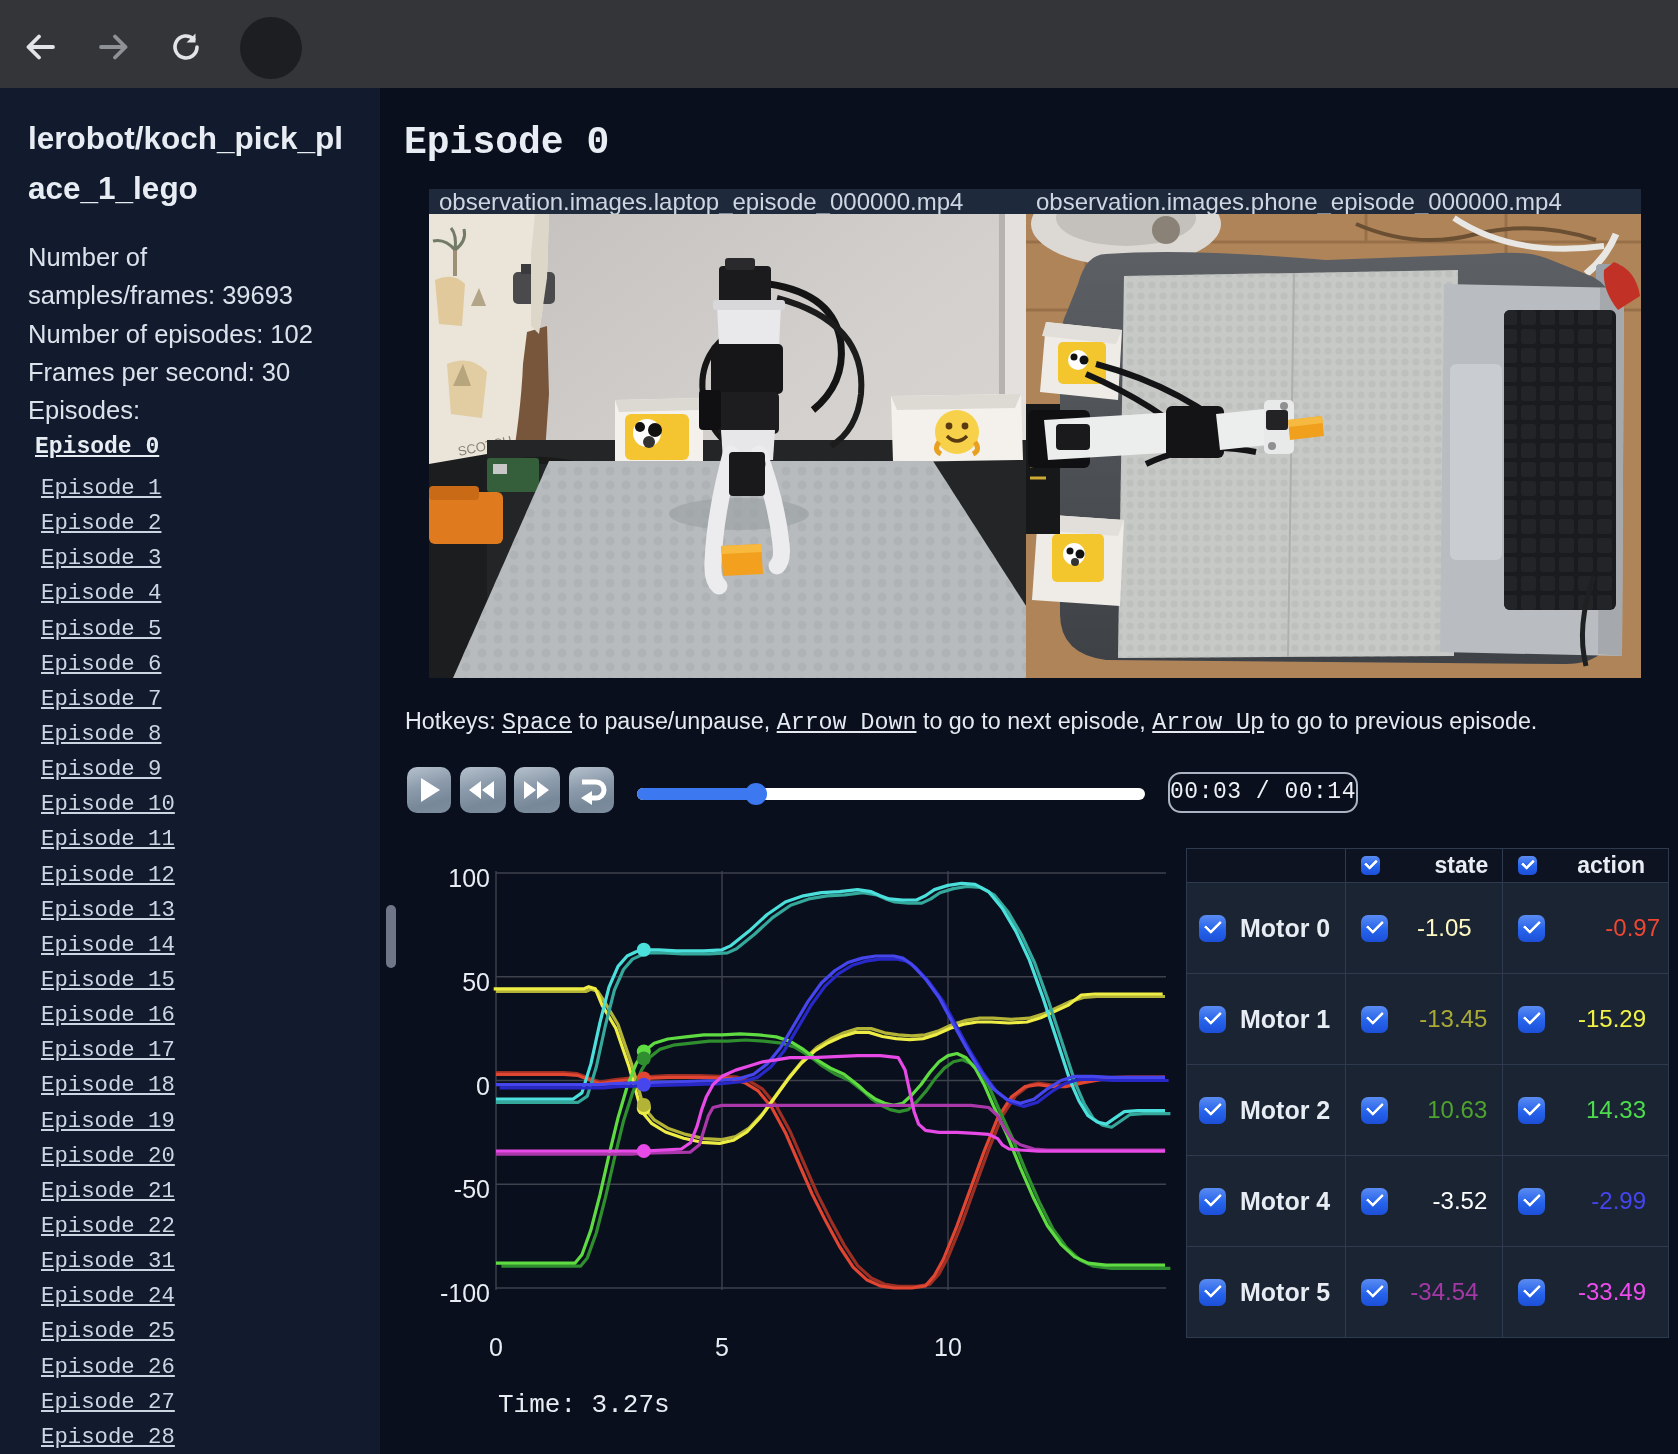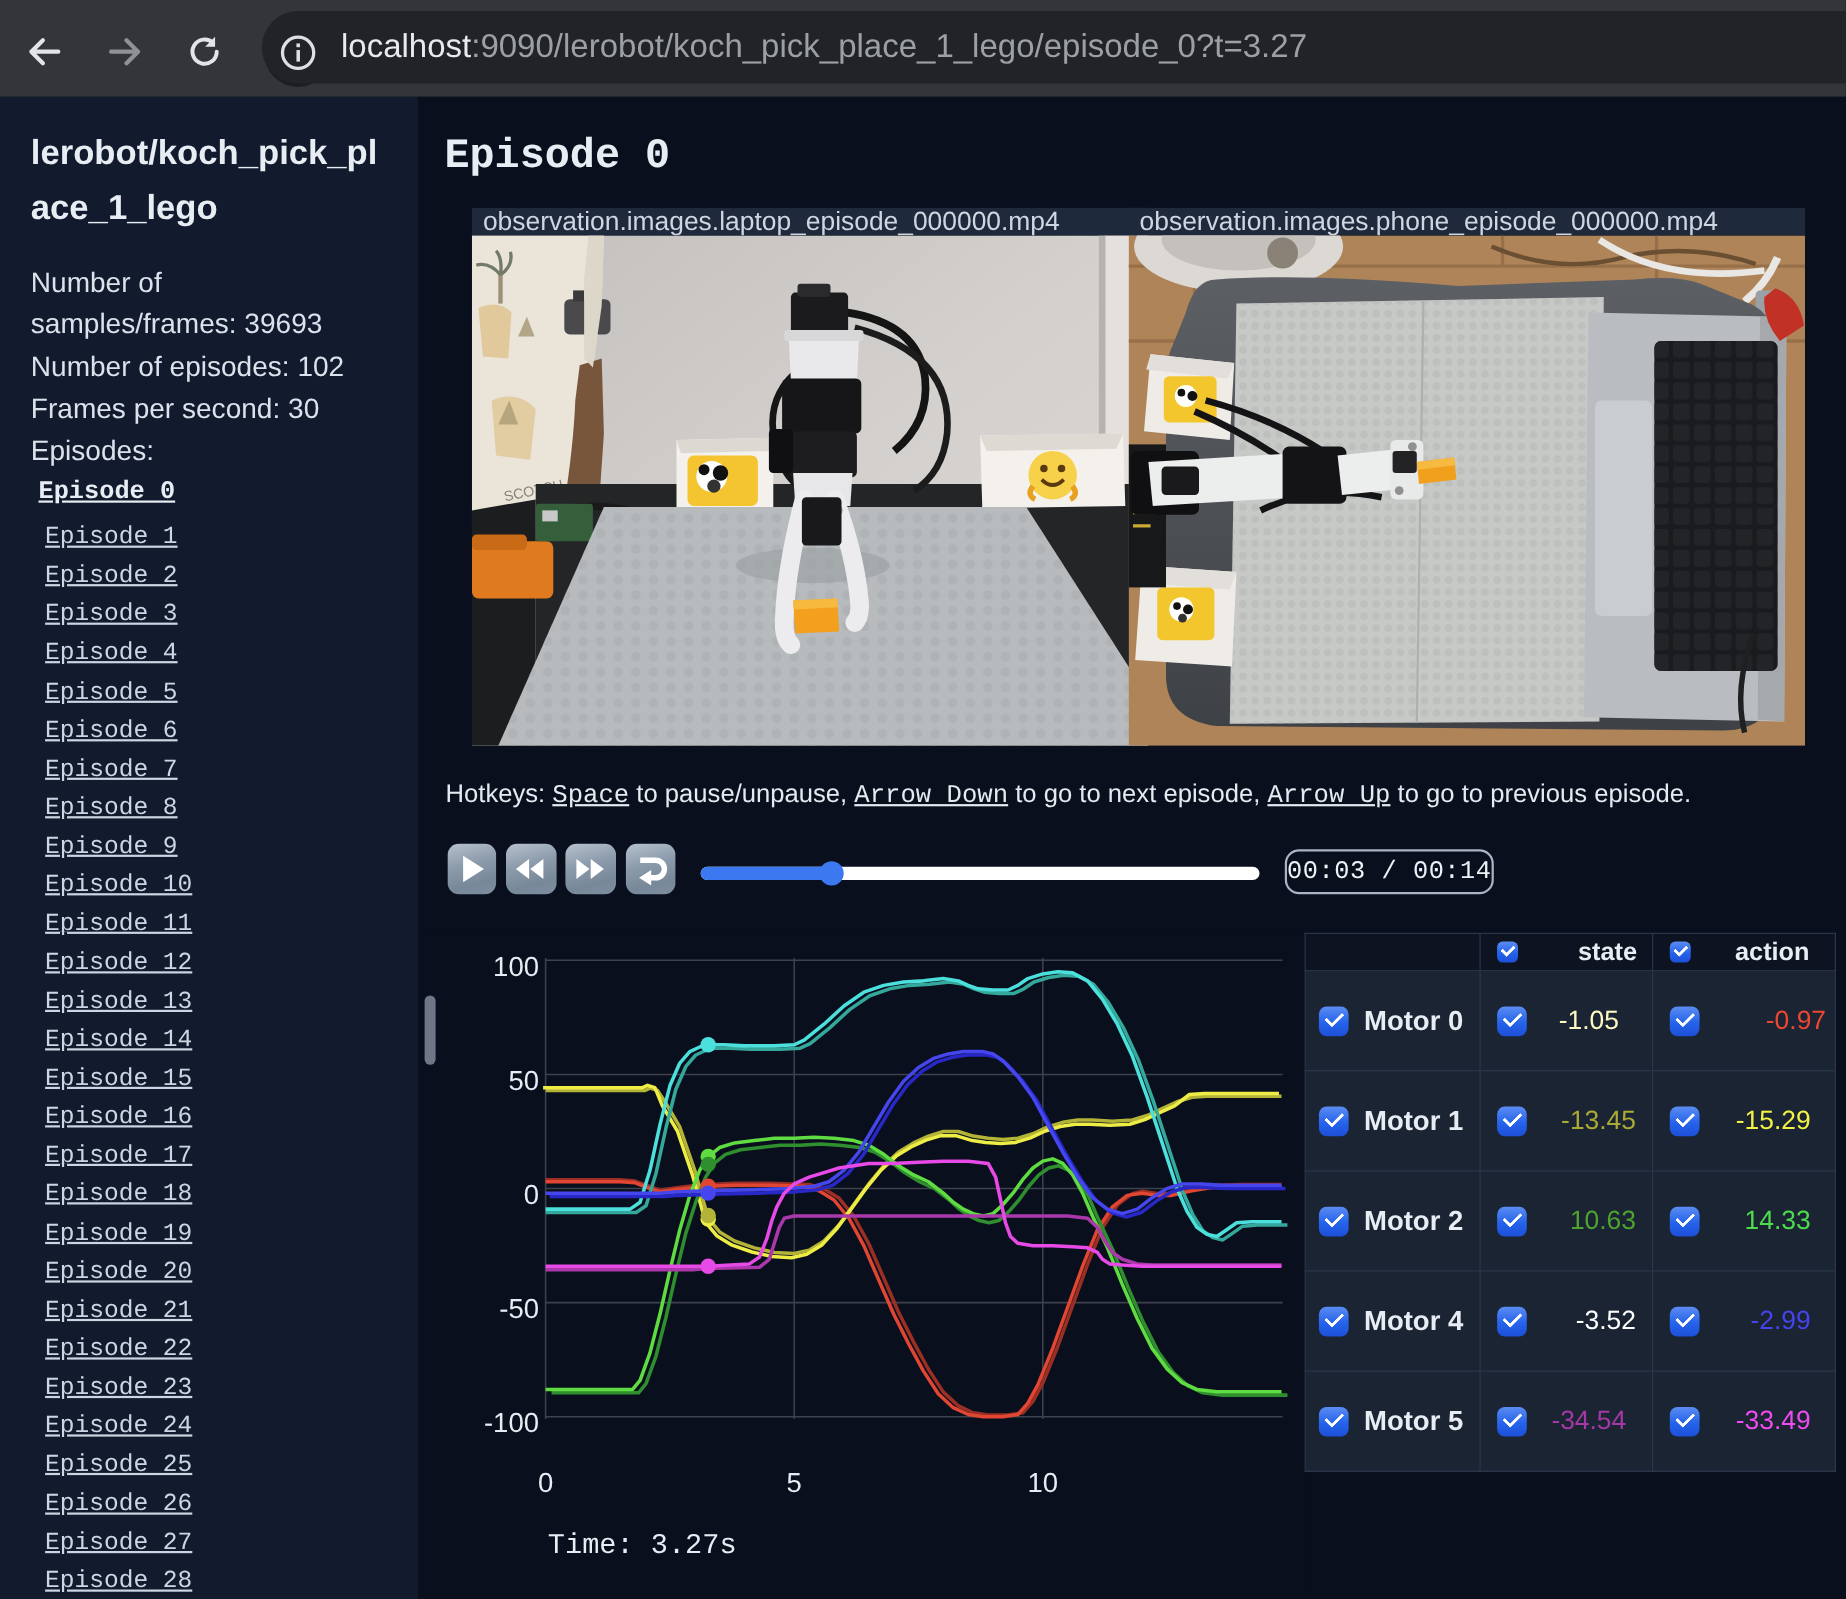--- a/index.html
+++ b/index.html
@@ -59,28 +59,20 @@
     <path d="M2.5 15 H27 M2.5 15 L13 4.5 M2.5 15 L13 25.5" stroke="#e2e4e7" stroke-width="3.8" fill="none" stroke-linecap="round" stroke-linejoin="round"></path>
   </svg>
   <svg width="30" height="30" style="left:98px;top:32px" viewBox="0 0 30 30">
     <path d="M3 15 H27.5 M27.5 15 L17 4.5 M27.5 15 L17 25.5" stroke="#8e9297" stroke-width="3.8" fill="none" stroke-linecap="round" stroke-linejoin="round"></path>
   </svg>
   <svg width="32" height="32" style="left:170px;top:31px" viewBox="0 0 32 32">
     <path d="M27 16 A11 11 0 1 1 23.8 8.2" stroke="#e2e4e7" stroke-width="3.6" fill="none" stroke-linecap="round"></path>
     <path d="M25.5 2.5 L25.5 11.5 L16.5 11.5 Z" fill="#e2e4e7"></path>
   </svg>
   <div id="chip"></div>
-  <div id="urlpill">
-    <svg width="34" height="34" style="left:16px;top:21px" viewBox="0 0 34 34">
-      <circle cx="17" cy="17" r="14.2" stroke="#dde0e3" stroke-width="3" fill="none"></circle>
-      <rect x="15.5" y="14.5" width="3.2" height="10.5" fill="#dde0e3"></rect>
-      <rect x="15.5" y="8.5" width="3.2" height="3.4" fill="#dde0e3"></rect>
-    </svg>
-    <div id="urltext"><b>localhost</b>:9090/lerobot/koch_pick_place_1_lego/episode_0?t=3.27</div>
-  </div>
 </div>
 
 <div id="sidebar">
   <div id="sb-title">lerobot/koch_pick_pl<br>ace_1_lego</div>
   <div id="sb-info">Number of<br>samples/frames: 39693<br>Number of episodes: 102<br>Frames per second: 30<br>Episodes:</div>
   <div id="sb-eps">
 <div class="first"><a class="act" href="#">Episode 0</a></div>
 <div><a href="#">Episode 1</a></div>
 <div><a href="#">Episode 2</a></div>
 <div><a href="#">Episode 3</a></div>
@@ -96,21 +88,21 @@
 <div><a href="#">Episode 13</a></div>
 <div><a href="#">Episode 14</a></div>
 <div><a href="#">Episode 15</a></div>
 <div><a href="#">Episode 16</a></div>
 <div><a href="#">Episode 17</a></div>
 <div><a href="#">Episode 18</a></div>
 <div><a href="#">Episode 19</a></div>
 <div><a href="#">Episode 20</a></div>
 <div><a href="#">Episode 21</a></div>
 <div><a href="#">Episode 22</a></div>
-<div><a href="#">Episode 23</a></div>
+<div><a href="#">Episode 31</a></div>
 <div><a href="#">Episode 24</a></div>
 <div><a href="#">Episode 25</a></div>
 <div><a href="#">Episode 26</a></div>
 <div><a href="#">Episode 27</a></div>
 <div><a href="#">Episode 28</a></div>
 </div>
 </div>
 <div id="sb-scroll"></div>
 
 <div id="main">

